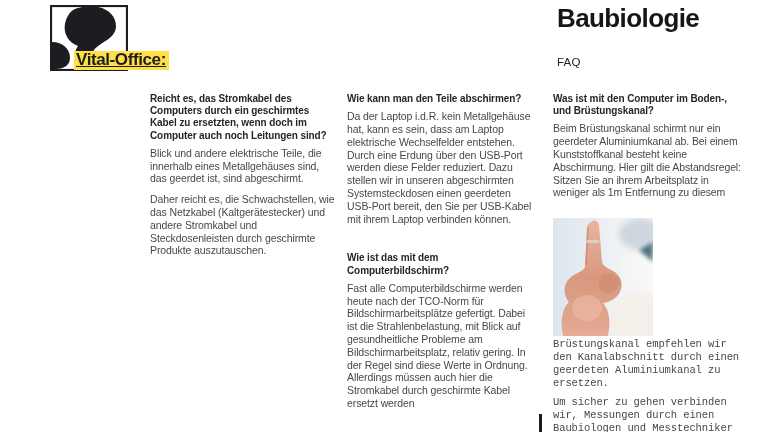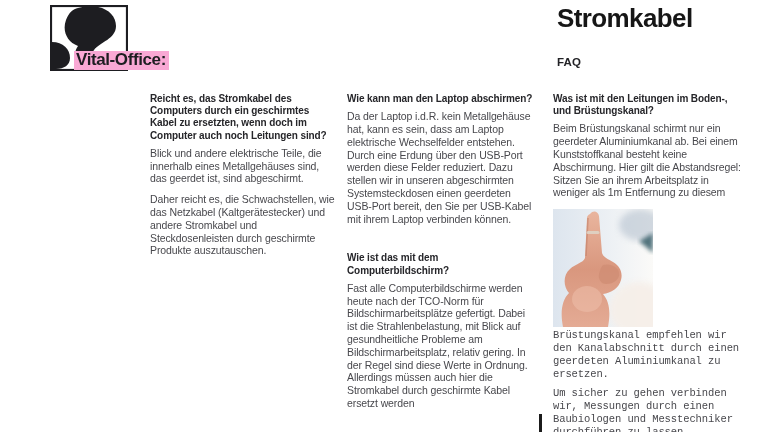--- a/index.html
+++ b/index.html
@@ -5,45 +5,45 @@
   html,body{margin:0;padding:0;background:#e9e9e9;}
   .page{
     position:relative;width:768px;height:432px;background:#ffffff;
     overflow:hidden;font-family:"Liberation Sans",sans-serif;
     -webkit-font-smoothing:antialiased;
   }
   
   .logo-box{position:absolute;left:50px;top:5px;width:78px;height:66px;}
   .logo-text{
     position:absolute;left:74px;top:51px;font-size:17px;font-weight:700;
-    letter-spacing:-0.4px;color:#1d1d21;background:#f9a8d4;padding:0 3px 1px 2px;
-    line-height:1.05;white-space:nowrap;
+    letter-spacing:-0.4px;color:#1d1d21;background:#fde047;padding:0 3px 1px 2px;
+    line-height:1.05;white-space:nowrap;text-decoration:underline;
   }
   .page-title{
     position:absolute;left:557px;top:4px;margin:0;font-size:26px;font-weight:700;
     letter-spacing:-0.6px;color:#161616;line-height:1.1;
   }
   .section-label{
-    position:absolute;left:557px;top:56px;font-size:11.5px;font-weight:700;
+    position:absolute;left:557px;top:56px;font-size:11.5px;font-weight:400;
     color:#222226;letter-spacing:0.2px;
   }
   
   .col{
     position:absolute;top:93px;font-size:10.5px;line-height:1.22;
     color:#48484d;letter-spacing:-0.1px;
   }
   .col-1{left:150px;width:187px;}
   .col-2{left:347px;width:187px;}
   .col-3{left:553px;width:190px;}
   .qhead{
     font-size:10px;font-weight:700;color:#26262a;margin:0 0 5px 0;line-height:1.22;
   }
   .qhead.later{margin-top:27px;}
   .col p{margin:0 0 8px 0;}
-  .col p.tight{margin-bottom:8px;}
+  .col p.tight{margin-bottom:17px;}
   
   .media{overflow:visible;font-family:Liberation Mono, monospace;}
   .hand-photo{
     float:left;width:100px;height:118px;margin:2px 7px 2px 0;padding:0;
     display:block;
   }
   .hand-photo svg{display:block;}
   .media p{margin:0 0 7px 0;}
   
   .fold-mark{
@@ -64,38 +64,38 @@
         </defs>
       <rect x="1" y="1" width="76" height="64" fill="#ffffff" stroke="#1d1d21" stroke-width="2.2"></rect>
       <g clip-path="url(#lc)">
         <path d="M28,3 C50,-3 66,7 66,21 C66,34 50,37 44,45 C40,51 40,56 45,61 L29,61 C24,55 24,46 28,41 C17,37 12,26 16,15 C19,7 23,4 28,3 Z" fill="#1d1d21"></path>
         <path d="M2,37 C13,37 20,44 20,53 C20,60 14,64 6,64 L2,64 Z" fill="#1d1d21"></path>
       </g>
     </svg>
   </div>
   <span class="logo-text">Vital-Office:</span>
 
-  <h1 class="page-title">Stromkabel</h1>
+  <h1 class="page-title">Baubiologie</h1>
   <div class="section-label">FAQ</div>
 
   <section class="col col-1">
     <h2 class="qhead">Reicht es, das Stromkabel des Computers durch ein geschirmtes Kabel zu ersetzten, wenn doch im Computer auch noch Leitungen sind?</h2>
     <p>Blick und andere elektrische Teile, die innerhalb eines Metallgehäuses sind, das geerdet ist, sind abgeschirmt.</p>
     <p>Daher reicht es, die Schwachstellen, wie das Netzkabel (Kaltgerätestecker) und andere Stromkabel und Steckdosenleisten durch geschirmte Produkte auszutauschen.</p>
   </section>
 
   <section class="col col-2">
-    <h2 class="qhead">Wie kann man den Laptop abschirmen?</h2>
+    <h2 class="qhead">Wie kann man den Teile abschirmen?</h2>
     <p>Da der Laptop i.d.R. kein Metallgehäuse hat, kann es sein, dass am Laptop elektrische Wechselfelder entstehen. Durch eine Erdung über den USB-Port werden diese Felder reduziert. Dazu stellen wir in unseren abgeschirmten Systemsteckdosen einen geerdeten USB-Port bereit, den Sie per USB-Kabel mit ihrem Laptop verbinden können.</p>
     <h2 class="qhead later">Wie ist das mit dem Computerbildschirm?</h2>
     <p>Fast alle Computerbildschirme werden heute nach der TCO-Norm für Bildschirmarbeitsplätze gefertigt. Dabei ist die Strahlenbelastung, mit Blick auf gesundheitliche Probleme am Bildschirmarbeitsplatz, relativ gering. In der Regel sind diese Werte in Ordnung. Allerdings müssen auch hier die Stromkabel durch geschirmte Kabel ersetzt werden</p>
   </section>
 
   <section class="col col-3">
-    <h2 class="qhead">Was ist mit den Leitungen im Boden-, und Brüstungskanal?</h2>
+    <h2 class="qhead">Was ist mit den Computer im Boden-, und Brüstungskanal?</h2>
     <p class="tight">Beim Brüstungskanal schirmt nur ein geerdeter Aluminiumkanal ab. Bei einem Kunststoffkanal besteht keine Abschirmung. Hier gilt die Abstandsregel: Sitzen Sie an ihrem Arbeitsplatz in weniger als 1m Entfernung zu diesem</p>
     <div class="media">
       <figure class="hand-photo">
         <svg width="100" height="118" viewBox="0 0 100 118">
           <defs>
             <linearGradient id="bgGrad" x1="0" y1="0" x2="1" y2="0">
               <stop offset="0" stop-color="#dde5ee"></stop>
               <stop offset="0.55" stop-color="#ecf0f4"></stop>
               <stop offset="1" stop-color="#fbfaf8"></stop>
             </linearGradient>

